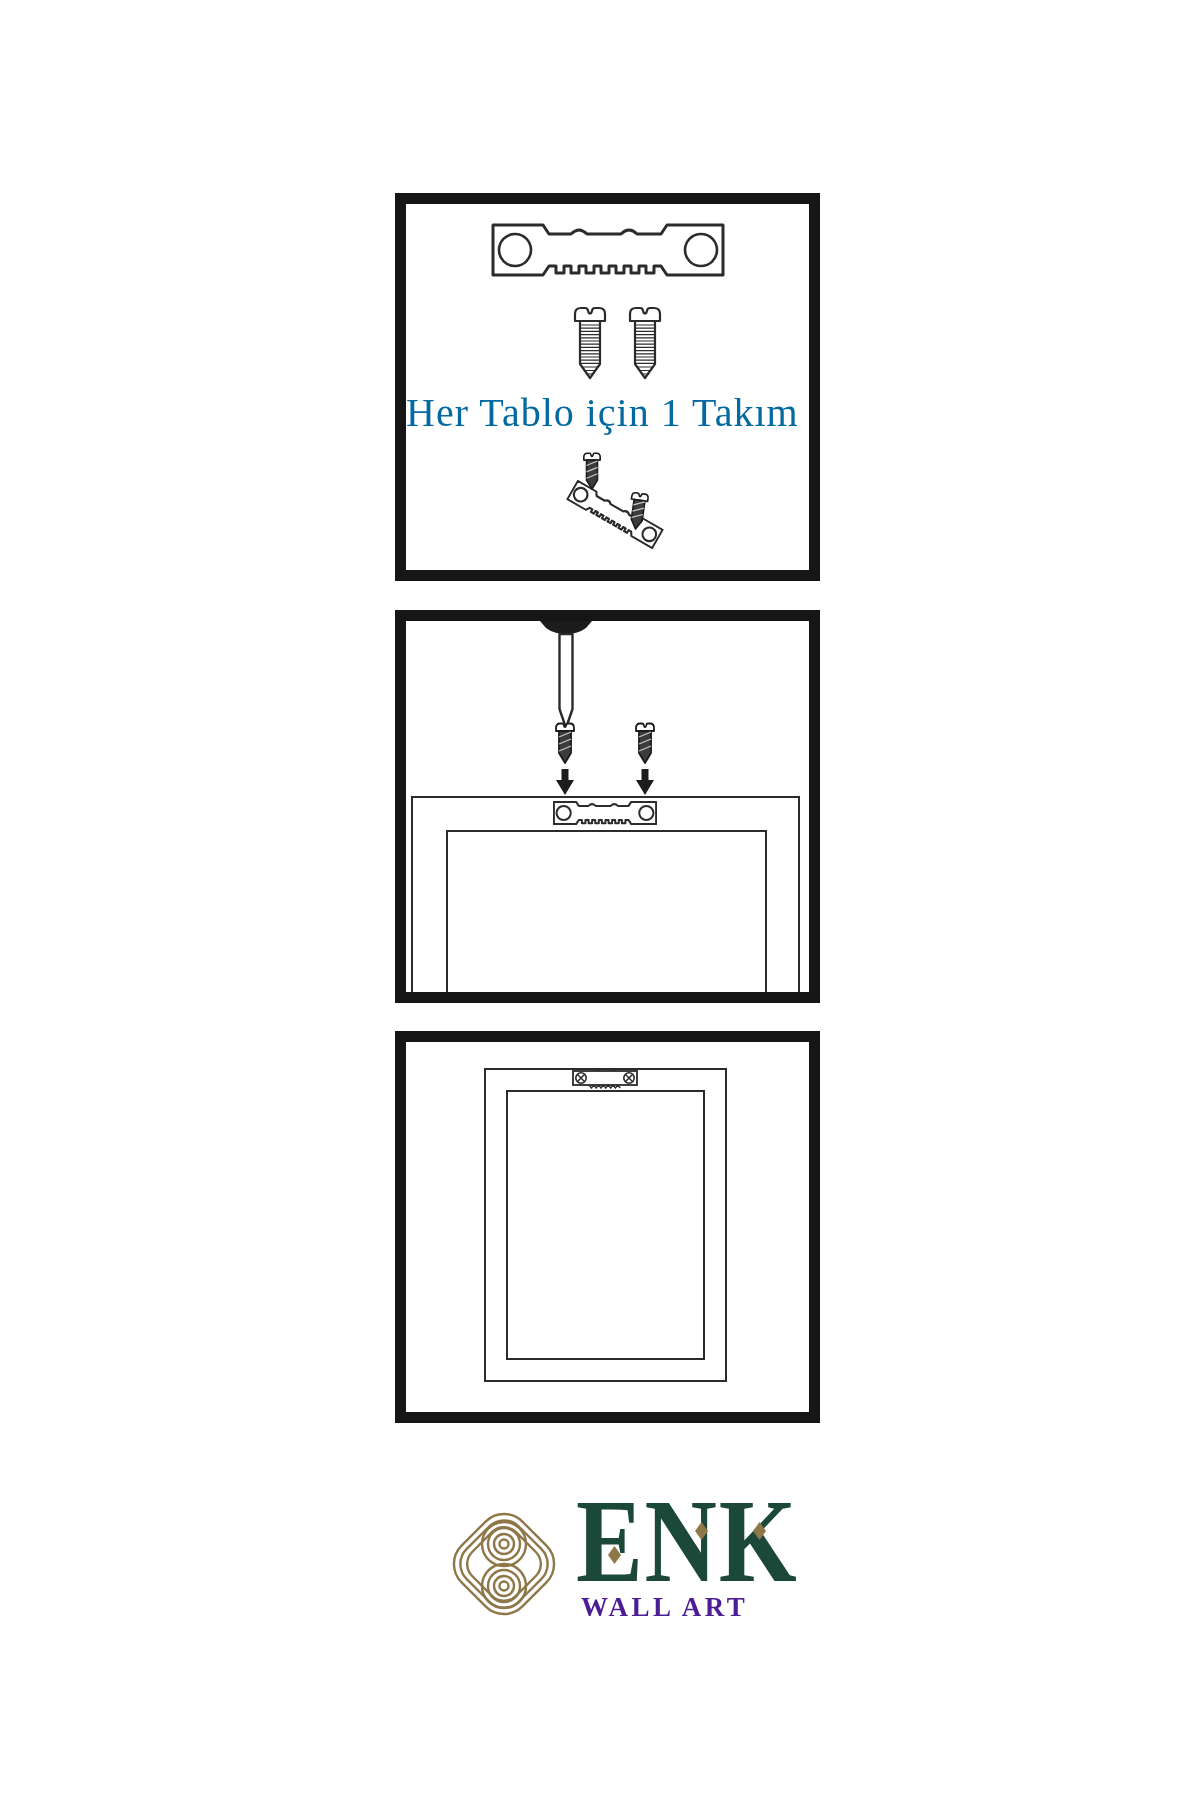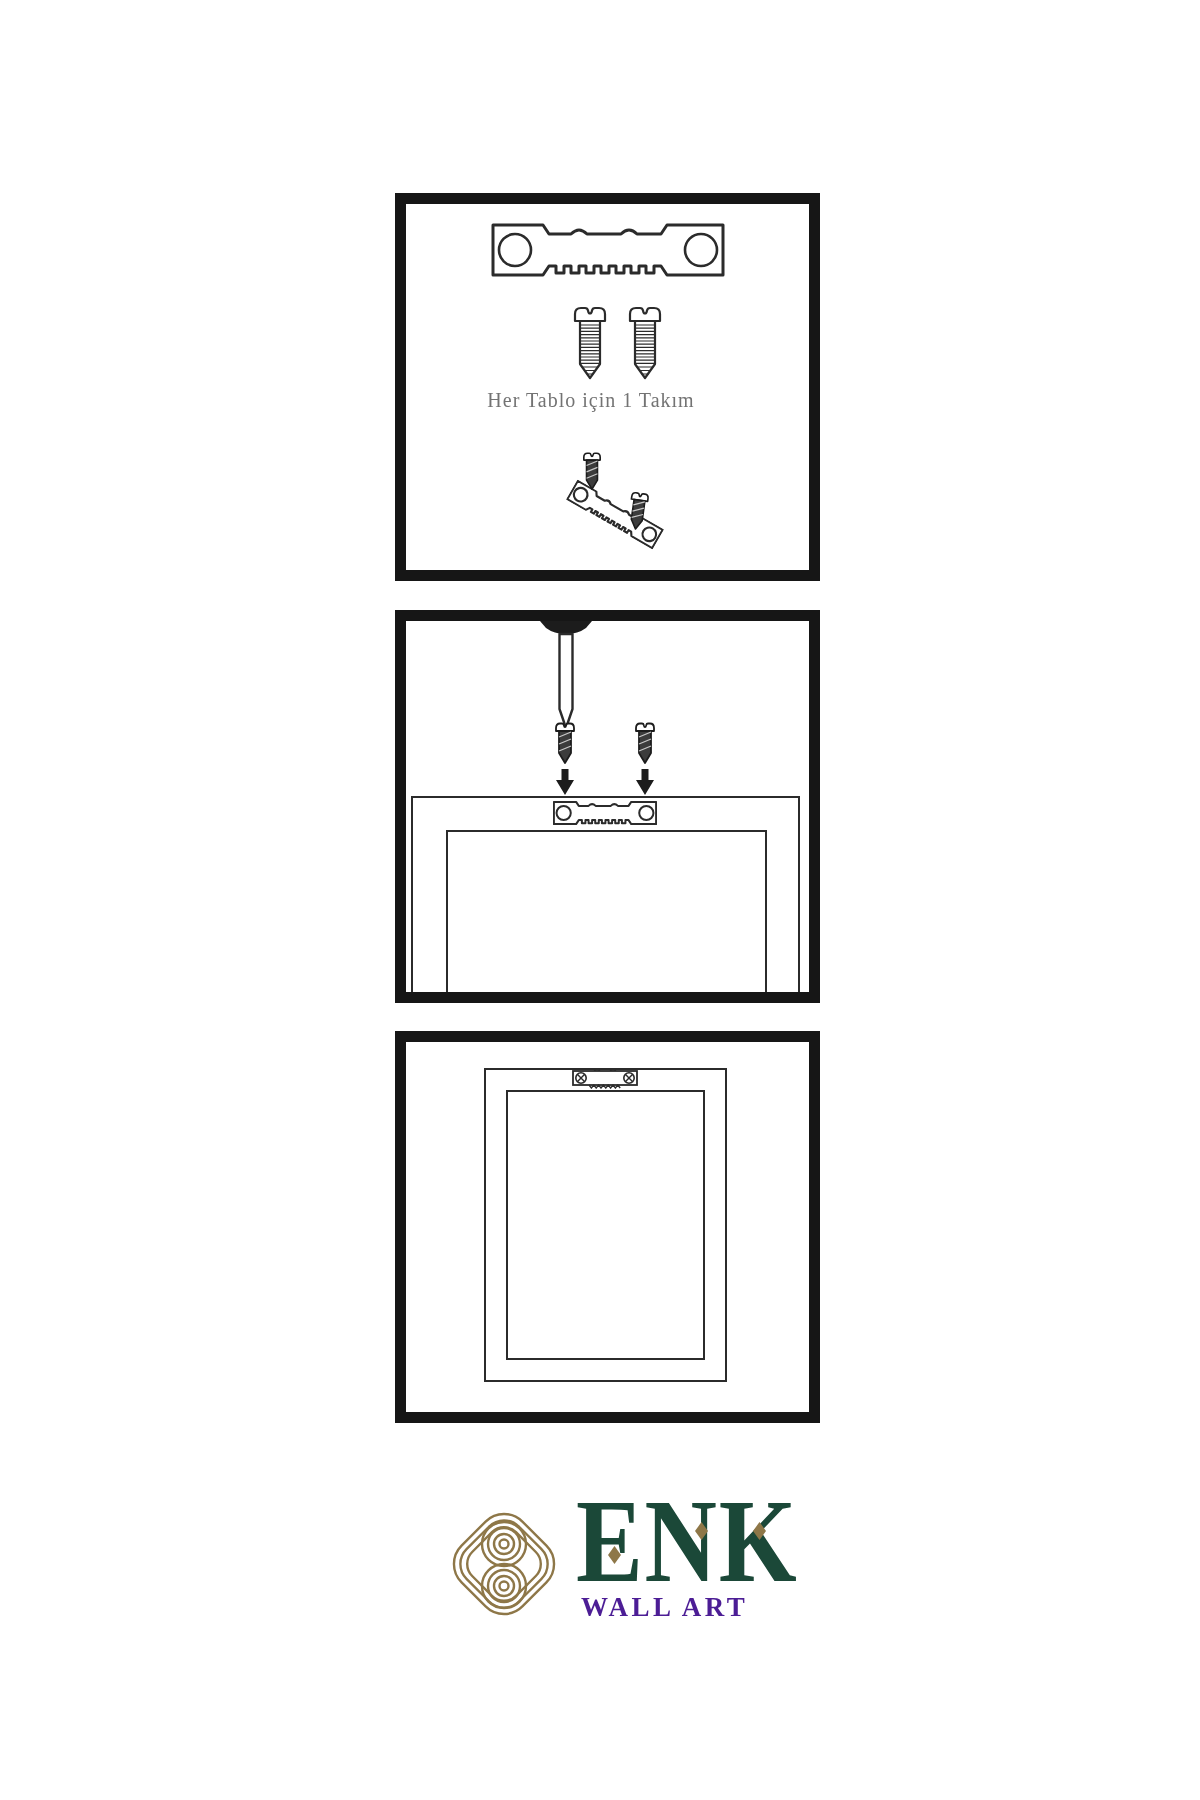--- a/index.html
+++ b/index.html
@@ -5,21 +5,21 @@
   html,body{margin:0;padding:0;}
   body{width:1200px;height:1800px;background:#ffffff;position:relative;overflow:hidden;
        font-family:"Liberation Serif", serif;}
   .abs{position:absolute;}
   .panel{position:absolute;left:395px;width:425px;border:11px solid #161616;
          background:#ffffff;box-sizing:border-box;}
   .p1{top:193px;height:388px;}
   .p2{top:610px;height:393px;}
   .p3{top:1031px;height:392px;}
   .caption{position:absolute;left:0;top:185px;width:370px;text-align:center;
-           font-size:20px;letter-spacing:1px;color:#737373;white-space:nowrap;}
+           font-size:40px;letter-spacing:1px;color:#0369a1;white-space:nowrap;}
   .frame-rect{position:absolute;border:2px solid #2b2b2b;background:#ffffff;box-sizing:border-box;}
   .frame-rect.cut{border-bottom:none;}
   .logo-wrap{position:absolute;left:446px;top:1500px;width:380px;height:140px;}
   .brand-name{position:absolute;left:130px;top:-17px;font-size:118px;line-height:118px;
               font-weight:700;color:#1b4838;letter-spacing:2px;
               transform:scaleX(0.85);transform-origin:left top;white-space:nowrap;}
   .brand-sub{position:absolute;left:135px;top:94px;font-size:27px;line-height:27px;
              font-weight:700;color:#4c1d95;letter-spacing:3.5px;white-space:nowrap;}
   .diamond{position:absolute;background:#8e7748;
            clip-path:polygon(50% 0,100% 50%,50% 100%,0 50%);}

